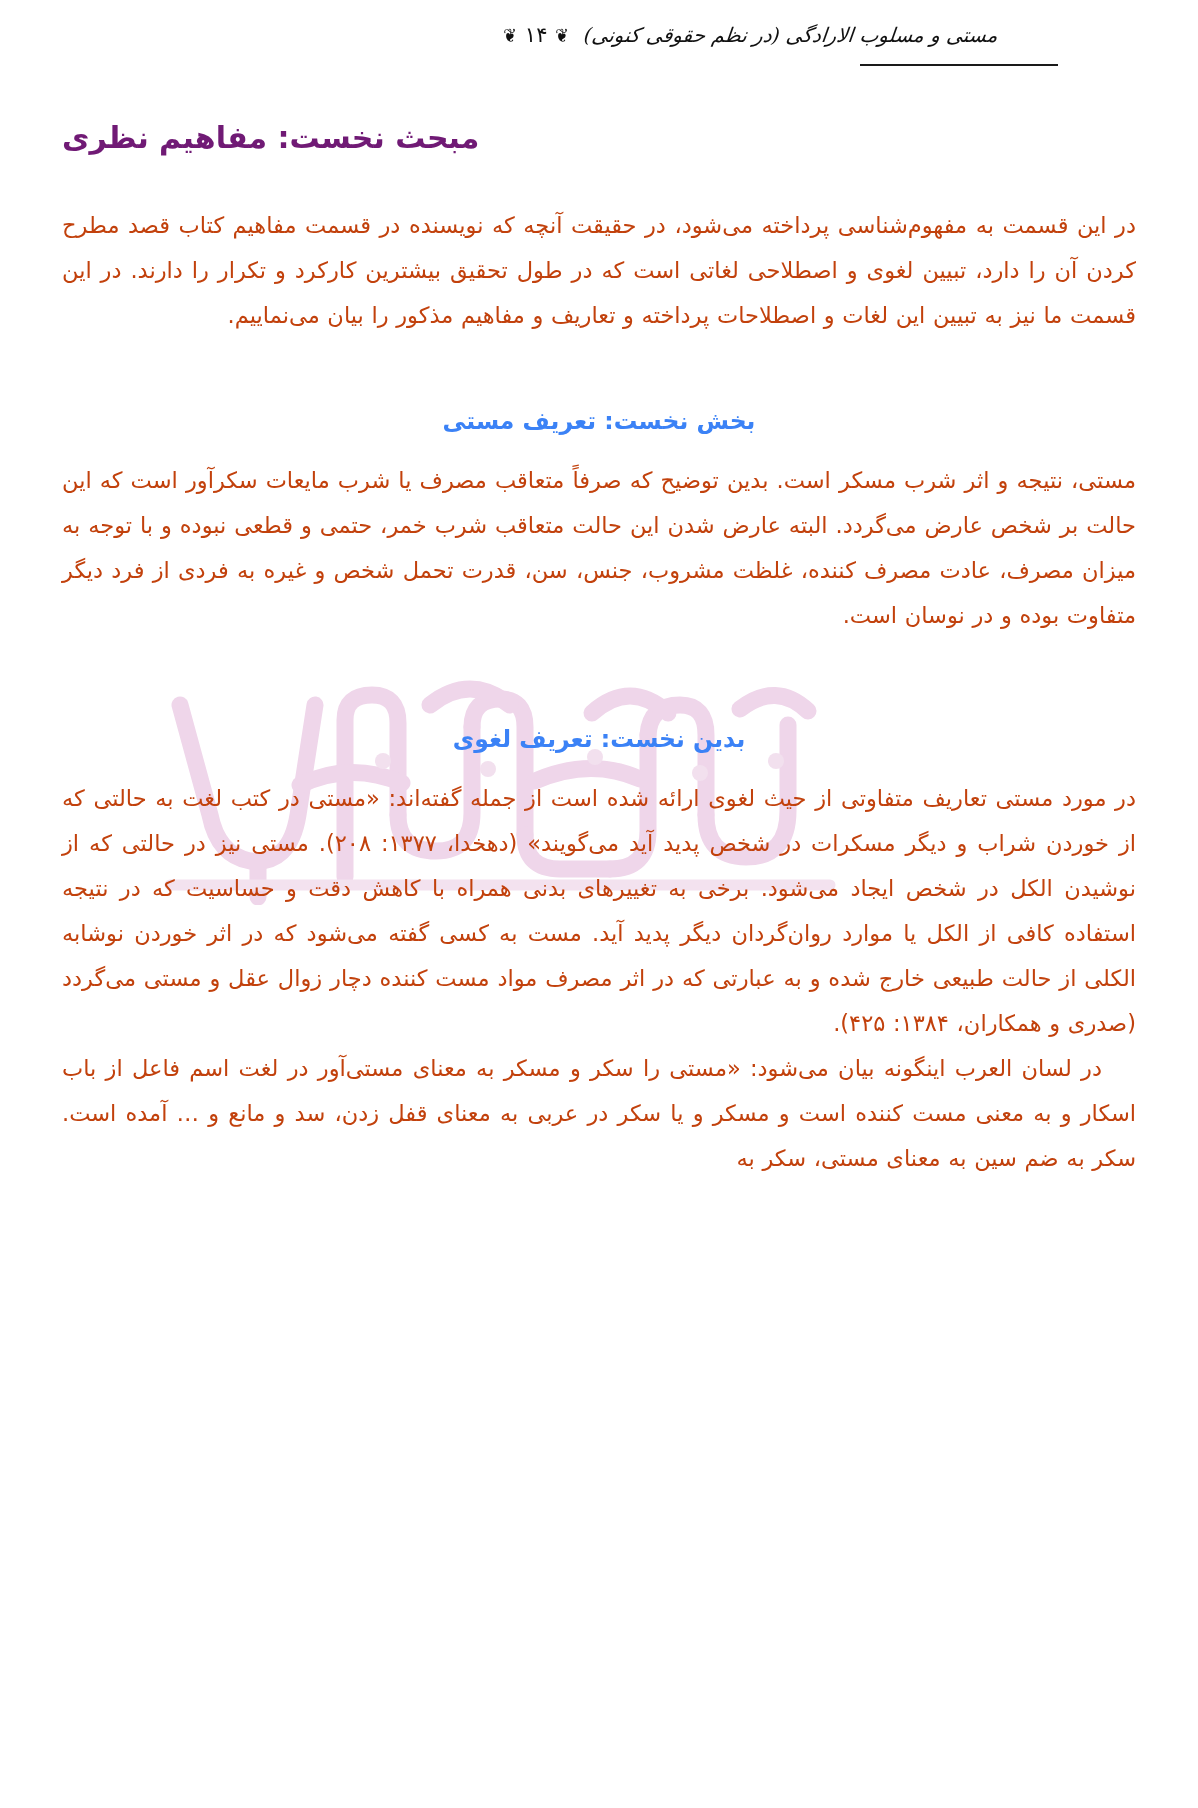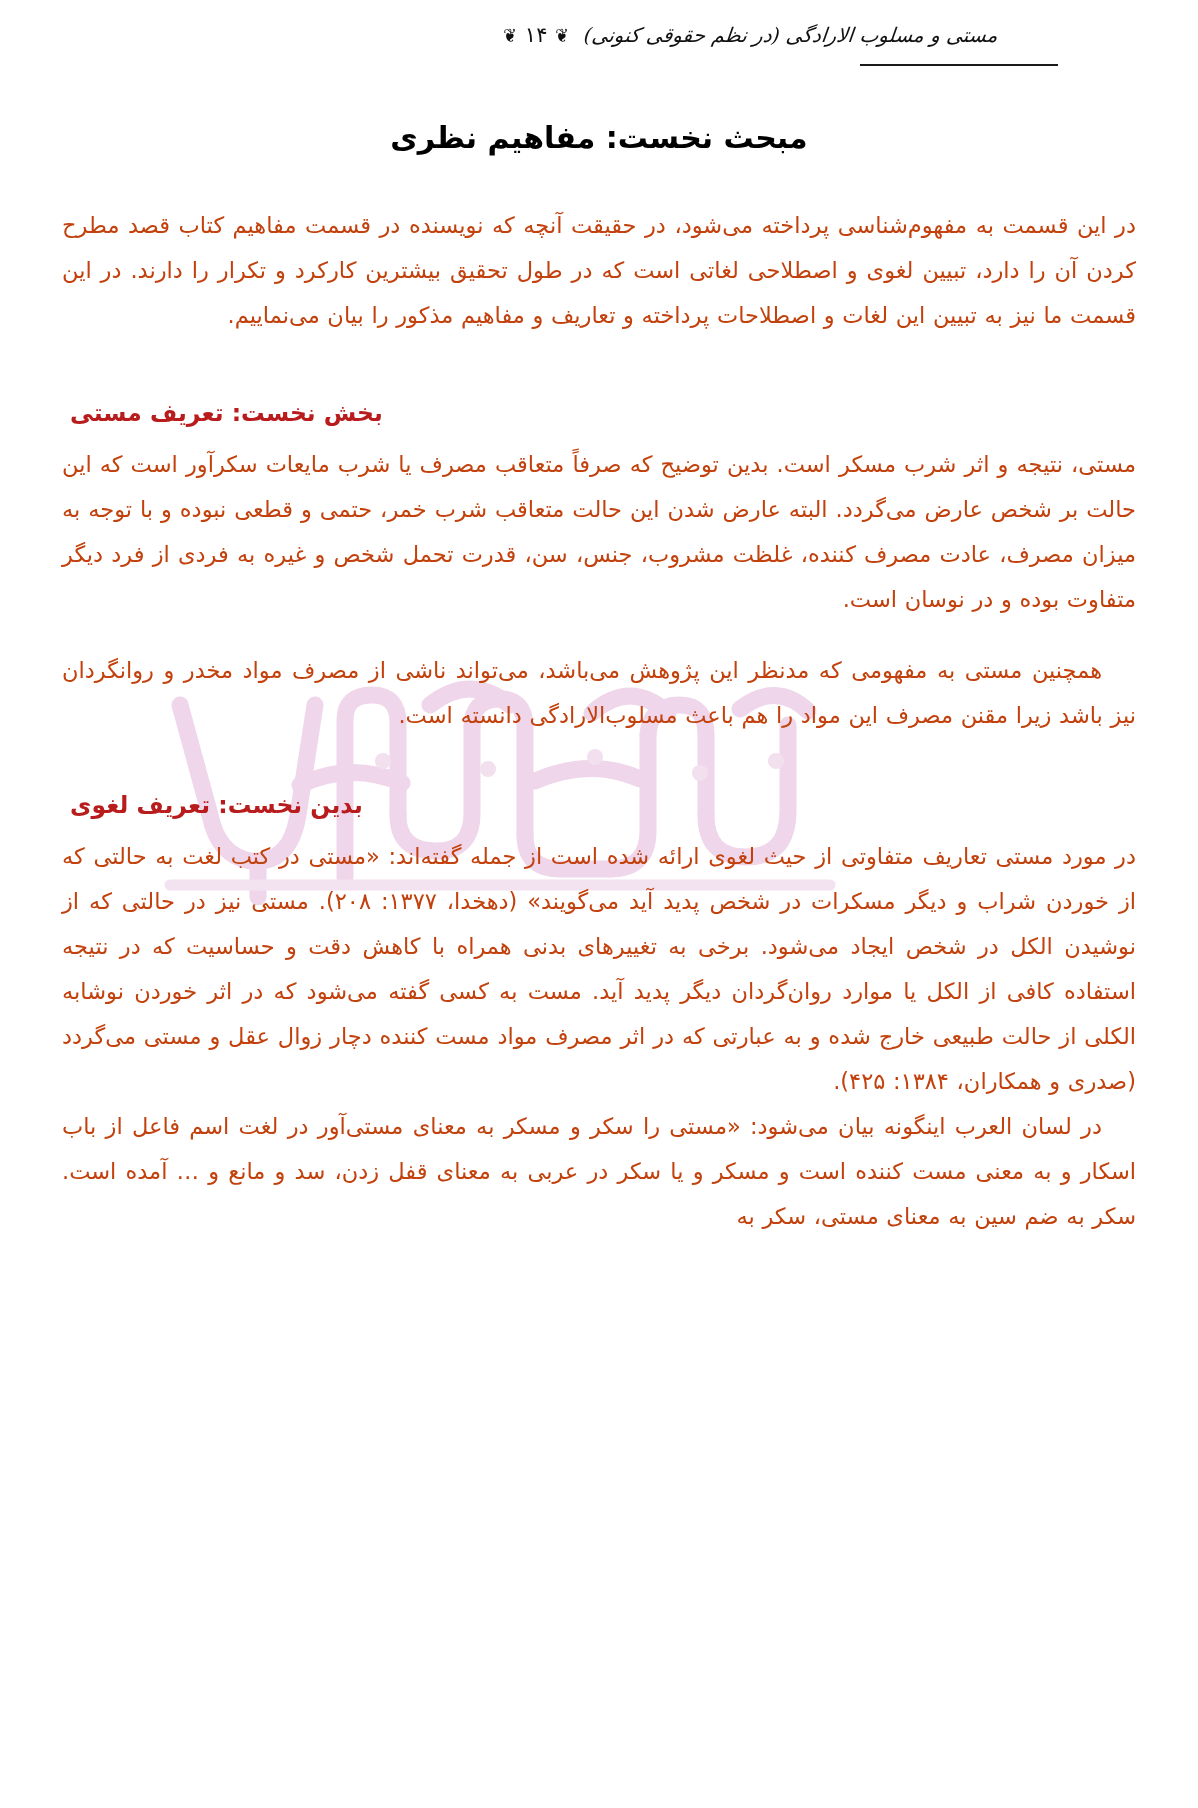--- a/index.html
+++ b/index.html
@@ -91,24 +91,24 @@
   
   .content {
     position: absolute;
     top: 118px;
     right: 62px;
     left: 62px;
     z-index: 1;
   }
 
   .chapter-title {
-    text-align: center;
+    text-align: left;
     font-size: 30px;
     font-weight: 700;
-    color: #000000;
+    color: #701a75;
     margin: 0 0 44px 0;
     letter-spacing: 0;
     line-height: 1.35;
   }
 
   p.body {
     margin: 0 0 0 0;
     font-size: 22.5px;
     line-height: 45px;
     color: #c2410c;
@@ -119,23 +119,23 @@
 
   p.indent { text-indent: 34px; }
 
   .gap-sm { height: 26px; }
   .gap-md { height: 34px; }
   .gap-lg { height: 42px; }
 
   .section-head {
     font-size: 23.5px;
     font-weight: 700;
-    color: #b91c1c;
-    text-align: left;
-    margin: 8px;
+    color: #3b82f6;
+    text-align: center;
+    margin: 16px;
     line-height: 42px;
     padding-top: 4px;
   }
 
   .sr-only {
     position: absolute;
     width: 1px; height: 1px;
     overflow: hidden;
     clip: rect(0 0 0 0);
     white-space: nowrap;
@@ -198,21 +198,20 @@
     <p class="body">در این قسمت به مفهوم‌شناسی پرداخته می‌شود، در حقیقت آنچه که نویسنده در قسمت مفاهیم کتاب قصد مطرح کردن آن را دارد، تبیین لغوی و اصطلاحی لغاتی است که در طول تحقیق بیشترین کارکرد و تکرار را دارند. در این قسمت ما نیز به تبیین این لغات و اصطلاحات پرداخته و تعاریف و مفاهیم مذکور را بیان می‌نماییم.</p>
 
     <div class="gap-lg"></div>
 
     <h2 class="section-head">بخش نخست: تعریف مستی</h2>
 
     <p class="body">مستی، نتیجه و اثر شرب مسکر است. بدین توضیح که صرفاً متعاقب مصرف یا شرب مایعات سکرآور است که این حالت بر شخص عارض می‌گردد. البته عارض شدن این حالت متعاقب شرب خمر، حتمی و قطعی نبوده و با توجه به میزان مصرف، عادت مصرف کننده، غلظت مشروب، جنس، سن، قدرت تحمل شخص و غیره به فردی از فرد دیگر متفاوت بوده و در نوسان است.</p>
 
     <div class="gap-sm"></div>
 
-    <p class="body indent">همچنین مستی به مفهومی که مدنظر این پژوهش می‌باشد، می‌تواند ناشی از مصرف مواد مخدر و روانگردان نیز باشد زیرا مقنن مصرف این مواد را هم باعث مسلوب‌الاراد‌گی دانسته است.</p>
 
     <div class="gap-md"></div>
 
     <h2 class="section-head">بدین نخست: تعریف لغوی</h2>
 
     <p class="body">در مورد مستی تعاریف متفاوتی از حیث لغوی ارائه شده است از جمله گفته‌اند: «مستی در کتب لغت به حالتی که از خوردن شراب و دیگر مسکرات در شخص پدید آید می‌گویند» (دهخدا، ۱۳۷۷: ۲۰۸). مستی نیز در حالتی که از نوشیدن الکل در شخص ایجاد می‌شود. برخی به تغییرهای بدنی همراه با کاهش دقت و حساسیت که در نتیجه استفاده کافی از الکل یا موارد روان‌گردان دیگر پدید آید. مست به کسی گفته می‌شود که در اثر خوردن نوشابه الکلی از حالت طبیعی خارج شده و به عبارتی که در اثر مصرف مواد مست کننده دچار زوال عقل و مستی می‌گردد (صدری و همکاران، ۱۳۸۴: ۴۲۵).</p>
 
     <p class="body indent">در لسان العرب اینگونه بیان می‌شود: «مستی را سکر و مسکر به معنای مستی‌آور در لغت اسم فاعل از باب اسکار و به معنی مست کننده است و مسکر و یا سکر در عربی به معنای قفل زدن، سد و مانع و … آمده است. سکر به ضم سین به معنای مستی، سکر به</p>
 
   </div>

